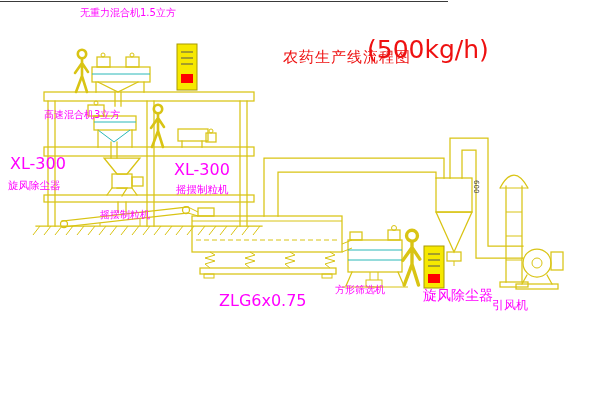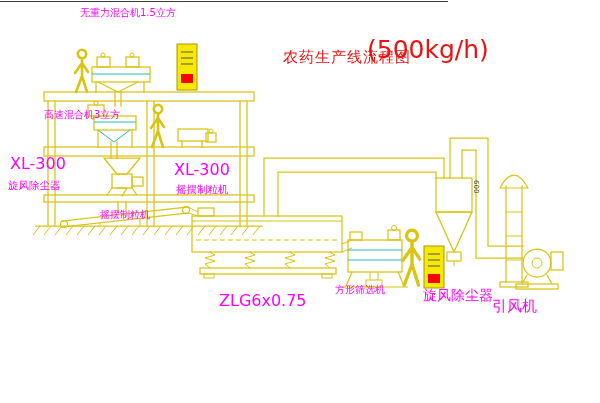--- a/index.html
+++ b/index.html
@@ -194,19 +194,19 @@
   <div class="lbl" style="left:80px;top:8px;font-size:10px">无重力混合机1.5立方</div>
   <div class="lbl" style="left:44px;top:110px;font-size:10px">高速混合机3立方</div>
   <div class="lbl" style="left:10px;top:156px;font-size:16px">XL-300</div>
   <div class="lbl" style="left:8px;top:180px;font-size:10.5px">旋风除尘器</div>
   <div class="lbl" style="left:174px;top:162px;font-size:16px">XL-300</div>
   <div class="lbl" style="left:176px;top:184px;font-size:10.5px">摇摆制粒机</div>
   <div class="lbl" style="left:100px;top:210px;font-size:10px">摇摆制粒机</div>
   <div class="lbl" style="left:219px;top:293px;font-size:16px">ZLG6x0.75</div>
   <div class="lbl" style="left:335px;top:285px;font-size:10px">方形筛选机</div>
   <div class="lbl" style="left:423px;top:288px;font-size:14px">旋风除尘器</div>
-  <div class="lbl" style="left:492px;top:299px;font-size:15px">引风机</div>
+  <div class="lbl" style="left:492px;top:299px;font-size:12px">引风机</div>
   <div class="lbl dkt" style="left:479px;top:180px;font-size:7px">600</div>
 
   <div class="lbl red" style="left:283px;top:50px;font-size:15px;letter-spacing:1px">农药生产线流程图</div>
   <div class="lbl red" style="left:367px;top:37px;font-size:25px">(500kg/h)</div>
 
 </div>
 
 </body></html>

